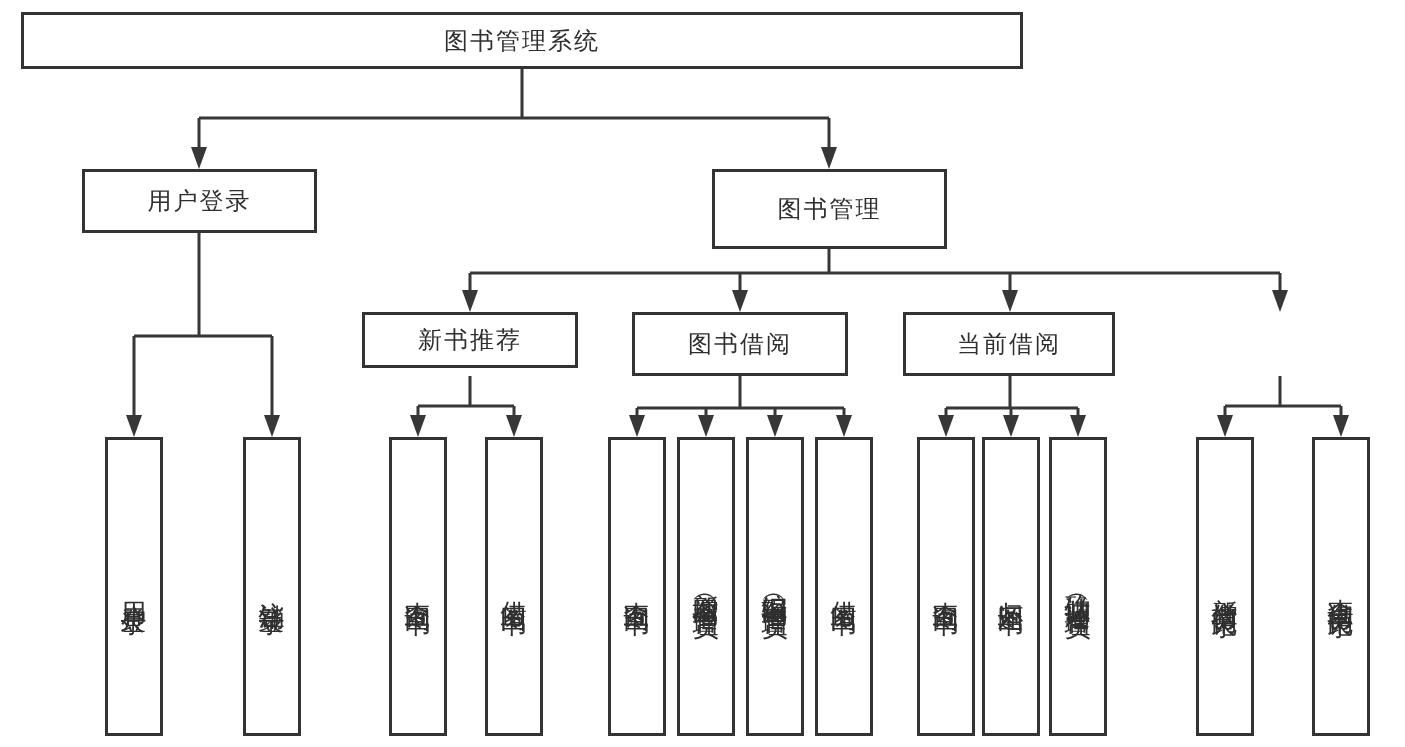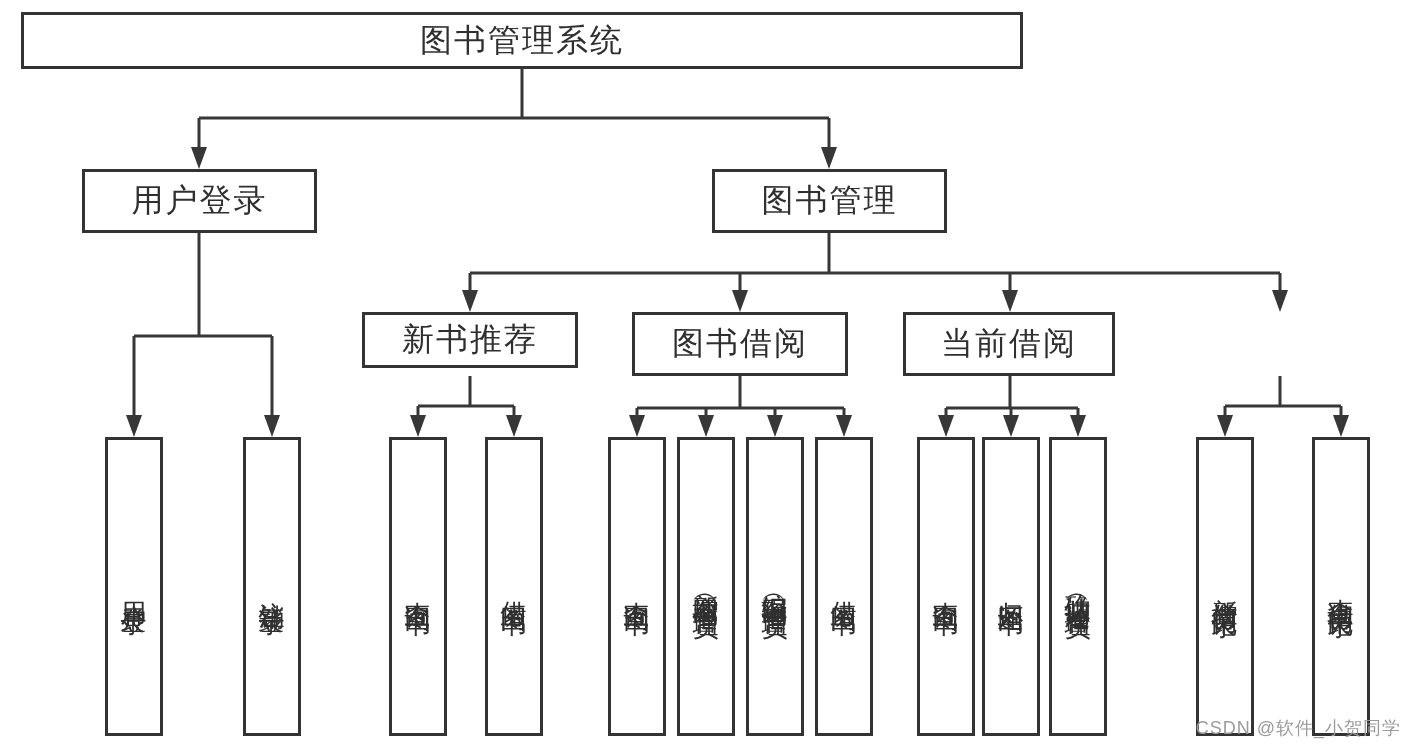--- a/index.html
+++ b/index.html
@@ -28,39 +28,39 @@
     box-sizing: border-box;
     background: #ffffff;
     border: 3px solid #333333;
     color: #2f2f2f;
     display: flex;
     align-items: center;
     justify-content: center;
     text-align: center;
   }
   .hbox {
-    font-size: 32px;
+    font-size: 24px;
     letter-spacing: 2px;
     white-space: nowrap;
   }
   .leaf {
     width: 58px;
     top: 437px;
     height: 299px;
     font-size: 26px;
     writing-mode: vertical-rl;
     text-orientation: mixed;
     letter-spacing: 3px;
     line-height: 1;
   }
   
   .root   { left: 21px;   top: 12px;  width: 1002px; height: 57px; }
   
   .l2a    { left: 82px;   top: 169px; width: 235px;  height: 64px; }
-  .l2b    { left: 712px;  top: 169px; width: 235px;  height: 64px; }
+  .l2b    { left: 712px;  top: 169px; width: 235px;  height: 80px; }
   
   .l3a    { left: 362px;  top: 312px; width: 216px;  height: 56px; }
   .l3b    { left: 632px;  top: 312px; width: 216px;  height: 64px; }
   .l3c    { left: 903px;  top: 312px; width: 212px;  height: 64px; }
   .l3d    { left: 1172px; top: 312px; width: 213px;  height: 64px; }
   
   .lf1  { left: 105px; }
   .lf2  { left: 243px; }
   .lf3  { left: 389px; }
   .lf4  { left: 485px; }
@@ -143,15 +143,14 @@
   <div class="box leaf lf5">查询图书</div>
   <div class="box leaf lf6">新增图书（管理员）</div>
   <div class="box leaf lf7">编辑图书（管理员）</div>
   <div class="box leaf lf8">借阅图书</div>
   <div class="box leaf lf9">查询图书</div>
   <div class="box leaf lf10">归还图书</div>
   <div class="box leaf lf11">确认归还（管理员）</div>
   <div class="box leaf lf12">新增借阅记录</div>
   <div class="box leaf lf13">查询借阅记录</div>
 
-  <div class="watermark">CSDN @软件_小贺同学</div>
 
 </div>
 
 </body></html>

